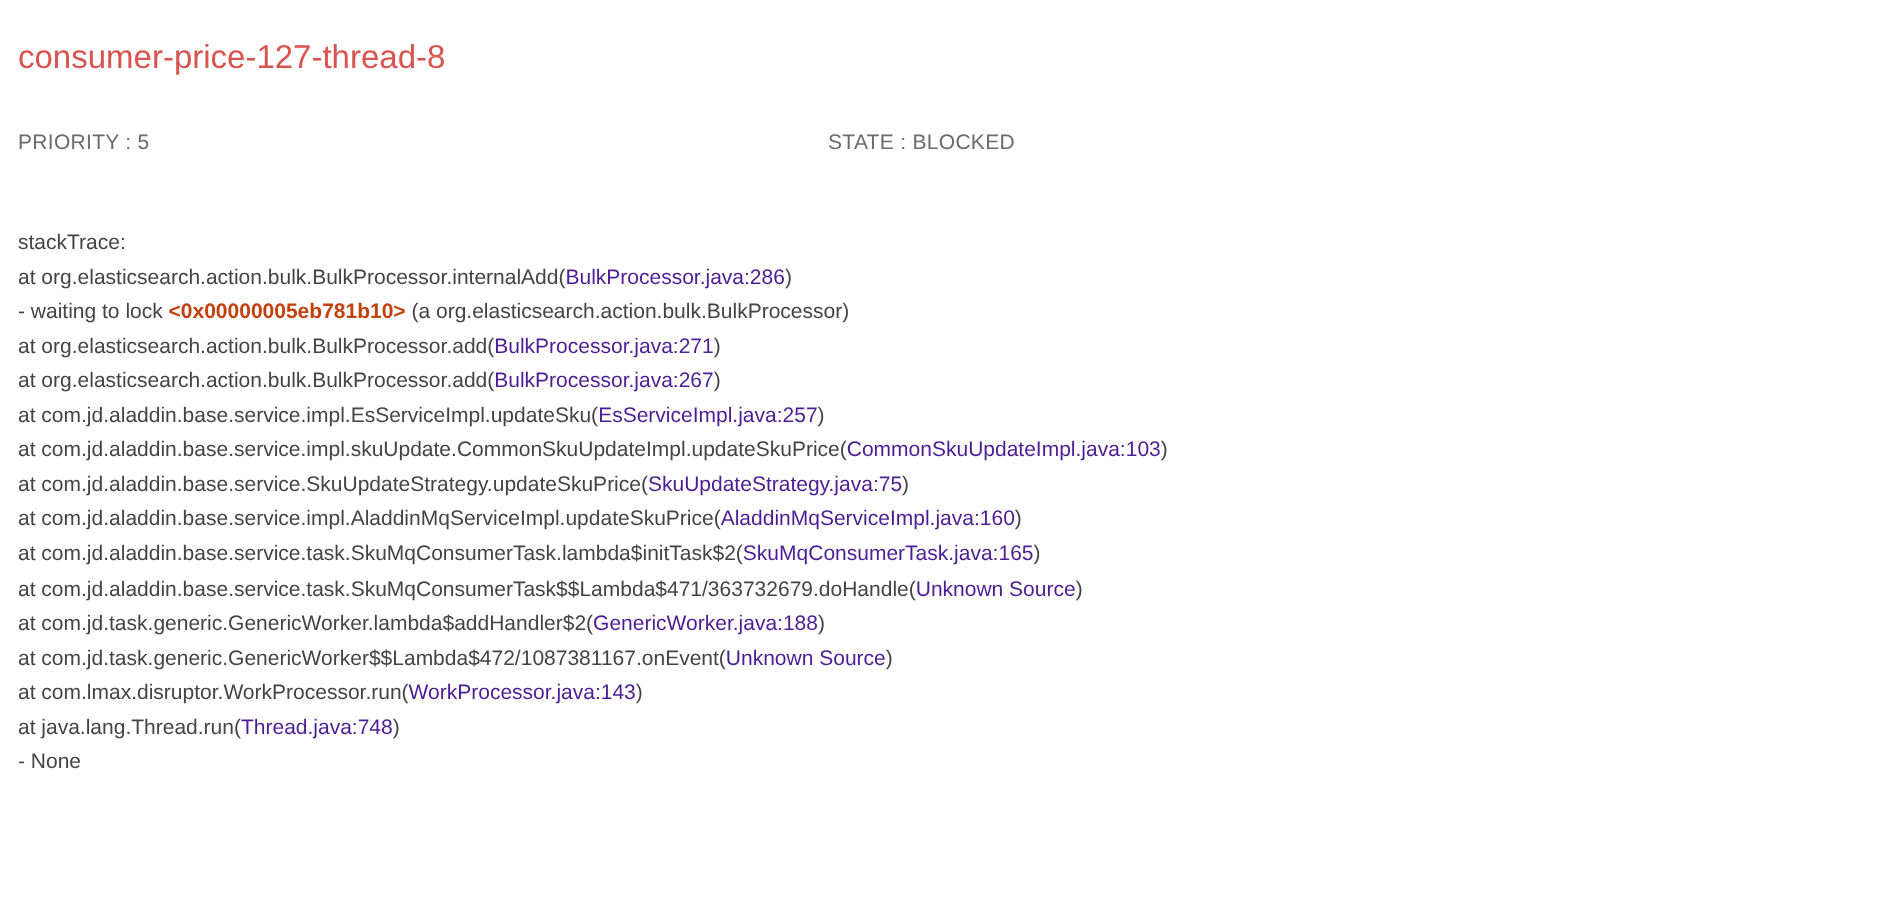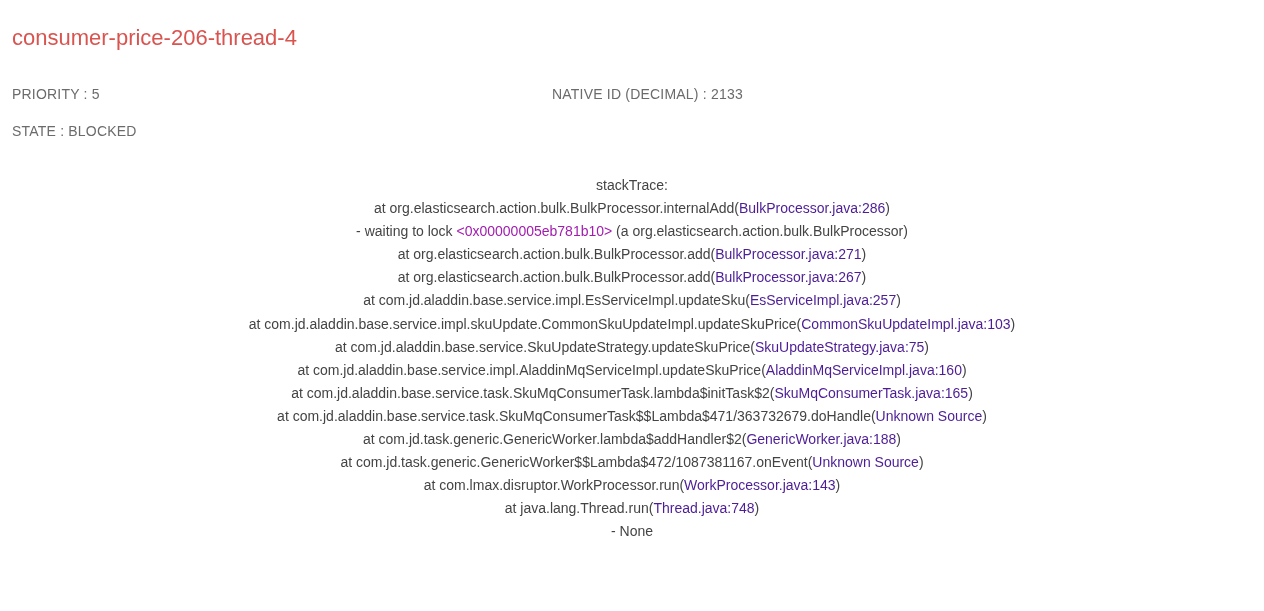--- a/index.html
+++ b/index.html
@@ -16,51 +16,50 @@
     color: #d9534f;
     font-size: 22px;
     font-weight: 400;
     margin: 8px 0 28px 0;
   }
   .meta-grid {
     display: grid;
     grid-template-columns: 1fr 1fr;
     column-gap: 80px;
     row-gap: 14px;
-    margin-bottom: 32px;
+    margin-bottom: 44px;
     max-width: 1000px;
   }
   .meta-item {
     color: #6b6b6b;
     font-size: 14px;
     font-weight: 500;
     text-transform: uppercase;
     letter-spacing: 0.2px;
   }
   .trace {
     font-size: 14px;
     color: #444;
     line-height: 1.65;
   }
-  .trace-line { display: block; text-align: center; }
+  .trace-line { display: block; }
   .filelink {
     color: #4c1d95;
     text-decoration: none;
     cursor: pointer;
   }
-  .lock-addr { font-weight: 400; color: #a21caf; }
+  .lock-addr { font-weight: 700; color: #c2410c; }
 </style>
 </head>
 <body>
 
-<h2 class="thread-title">consumer-price-206-thread-4</h2>
+<h2 class="thread-title">consumer-price-127-thread-8</h2>
 
 <div class="meta-grid">
   <div class="meta-item">PRIORITY : 5</div>
-  <div class="meta-item">NATIVE ID (DECIMAL) : 2133</div>
   <div class="meta-item">STATE : BLOCKED</div>
 </div>
 
 <div class="trace">
   <span class="trace-line">stackTrace:</span>
   <span id="frames-container"><span class="trace-line"><span>at org.elasticsearch.action.bulk.BulkProcessor.internalAdd(</span><a class="filelink">BulkProcessor.java:286</a><span>)</span></span><span class="trace-line"><span>- waiting to lock </span><span class="lock-addr">&lt;0x00000005eb781b10&gt;</span><span> (a org.elasticsearch.action.bulk.BulkProcessor)</span></span><span class="trace-line"><span>at org.elasticsearch.action.bulk.BulkProcessor.add(</span><a class="filelink">BulkProcessor.java:271</a><span>)</span></span><span class="trace-line"><span>at org.elasticsearch.action.bulk.BulkProcessor.add(</span><a class="filelink">BulkProcessor.java:267</a><span>)</span></span><span class="trace-line"><span>at com.jd.aladdin.base.service.impl.EsServiceImpl.updateSku(</span><a class="filelink">EsServiceImpl.java:257</a><span>)</span></span><span class="trace-line"><span>at com.jd.aladdin.base.service.impl.skuUpdate.CommonSkuUpdateImpl.updateSkuPrice(</span><a class="filelink">CommonSkuUpdateImpl.java:103</a><span>)</span></span><span class="trace-line"><span>at com.jd.aladdin.base.service.SkuUpdateStrategy.updateSkuPrice(</span><a class="filelink">SkuUpdateStrategy.java:75</a><span>)</span></span><span class="trace-line"><span>at com.jd.aladdin.base.service.impl.AladdinMqServiceImpl.updateSkuPrice(</span><a class="filelink">AladdinMqServiceImpl.java:160</a><span>)</span></span><span class="trace-line"><span>at com.jd.aladdin.base.service.task.SkuMqConsumerTask.lambda$initTask$2(</span><a class="filelink">SkuMqConsumerTask.java:165</a><span>)</span></span><span class="trace-line"><span>at com.jd.aladdin.base.service.task.SkuMqConsumerTask$$Lambda$471/363732679.doHandle(</span><a class="filelink">Unknown Source</a><span>)</span></span><span class="trace-line"><span>at com.jd.task.generic.GenericWorker.lambda$addHandler$2(</span><a class="filelink">GenericWorker.java:188</a><span>)</span></span><span class="trace-line"><span>at com.jd.task.generic.GenericWorker$$Lambda$472/1087381167.onEvent(</span><a class="filelink">Unknown Source</a><span>)</span></span><span class="trace-line"><span>at com.lmax.disruptor.WorkProcessor.run(</span><a class="filelink">WorkProcessor.java:143</a><span>)</span></span><span class="trace-line"><span>at java.lang.Thread.run(</span><a class="filelink">Thread.java:748</a><span>)</span></span></span>
   <span class="trace-line">- None</span>
 </div>
 
 </body></html>

